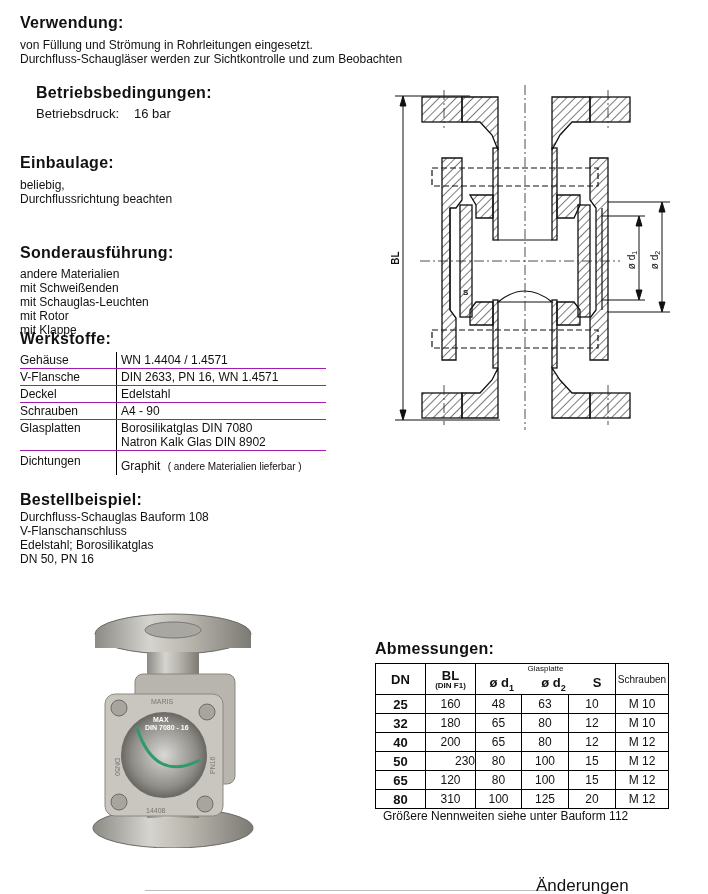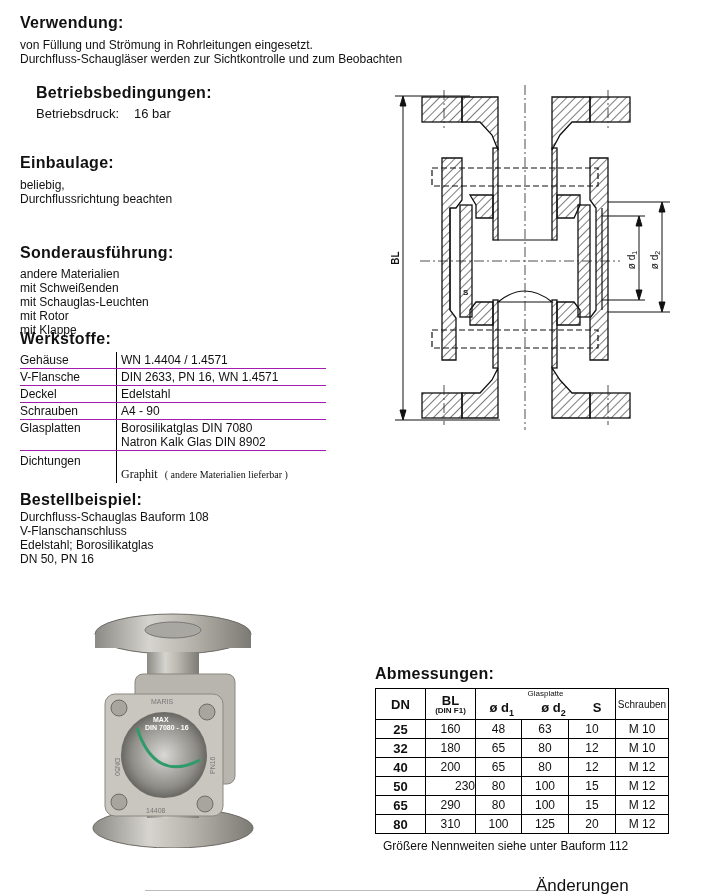--- a/index.html
+++ b/index.html
@@ -90,21 +90,21 @@
     </tr>
     <tr class="sep">
       <td class="k">Glasplatten</td>
       <td class="v">
         <span class="line">Borosilikatglas DIN 7080</span>
         <span class="line">Natron Kalk Glas DIN 8902</span>
       </td>
     </tr>
     <tr>
       <td class="k" style="padding-top:3px;margin-left:36px;">Dichtungen</td>
-      <td class="v" style="padding-top:16px;font-family:Liberation Serif, serif;">
+      <td class="v" style="padding-top:8px;">
         <span>Graphit</span>
         <span class="small" style="margin-left:4px;">( andere Materialien lieferbar )</span>
       </td>
     </tr>
   </tbody>
     </table>
 </div>
 
 <div class="abs" style="left:20px; top:491px;">
   <h2>Bestellbeispiel:</h2>
@@ -232,21 +232,21 @@
     <text x="61" y="205">14408</text>
     <text transform="translate(30 150) rotate(90)">DN50</text>
     <text transform="translate(130 166) rotate(-90)">PN16</text>
   </g>
   <g font-family="Liberation Sans, sans-serif" font-size="7" fill="#fff" font-weight="bold">
     <text x="68" y="114">MAX</text>
     <text x="60" y="122">DIN 7080 - 16</text>
   </g>
 </svg>
 
-<div class="abs" style="left:375px; top:665px;">
+<div class="abs" style="left:375px; top:640px;">
   <h2>Abmessungen:</h2>
   <table class="dim" style="margin-top:5px;">
     <tbody>
         <tr>
       <td class="hd" style="width:49px; height:30px;">DN</td>
       <td style="width:49px; line-height:13px;">
         <span class="hd" style="display:block;">BL</span>
         <span class="sub">(DIN F1)</span>
       </td>
       <td colspan="3" style="width:137px; border-bottom:none; padding:0; vertical-align:top;">
@@ -288,33 +288,33 @@
         <tr>
           <td class="dn" style="width: 49px;">50</td>
           <td style="width: 49px; text-align: right;">230</td>
           <td style="width: 45px;">80</td>
           <td style="width: 46px;">100</td>
           <td style="width: 46px;">15</td>
           <td style="width: 52px;">M 12</td>
         </tr>
         <tr>
           <td class="dn" style="width: 49px;">65</td>
-          <td style="width: 49px;">290</td>
+          <td style="width: 49px;">120</td>
           <td style="width: 45px;">80</td>
           <td style="width: 46px;">100</td>
           <td style="width: 46px;">15</td>
           <td style="width: 52px;">M 12</td>
         </tr>
         <tr>
           <td class="dn" style="width: 49px;">80</td>
           <td style="width: 49px;">310</td>
           <td style="width: 45px;">100</td>
           <td style="width: 46px;">125</td>
           <td style="width: 46px;">20</td>
           <td style="width: 52px;">M 12</td>
         </tr>
       </tbody>
   </table>
-  <div style="font-size:12px; margin-top:5px; margin-left:8px;">Größere Nennweiten siehe unter Bauform 112</div>
+  <div style="font-size:12px; margin-left:8px;">Größere Nennweiten siehe unter Bauform 112</div>
 </div>
 
 <div class="abs footer-line" style="left:145px; top:890px; width:410px;"></div>
 <div class="abs" style="left:536px; top:876px; font-size:17px;">Änderungen vorbehalten</div>
 
 </body></html>

